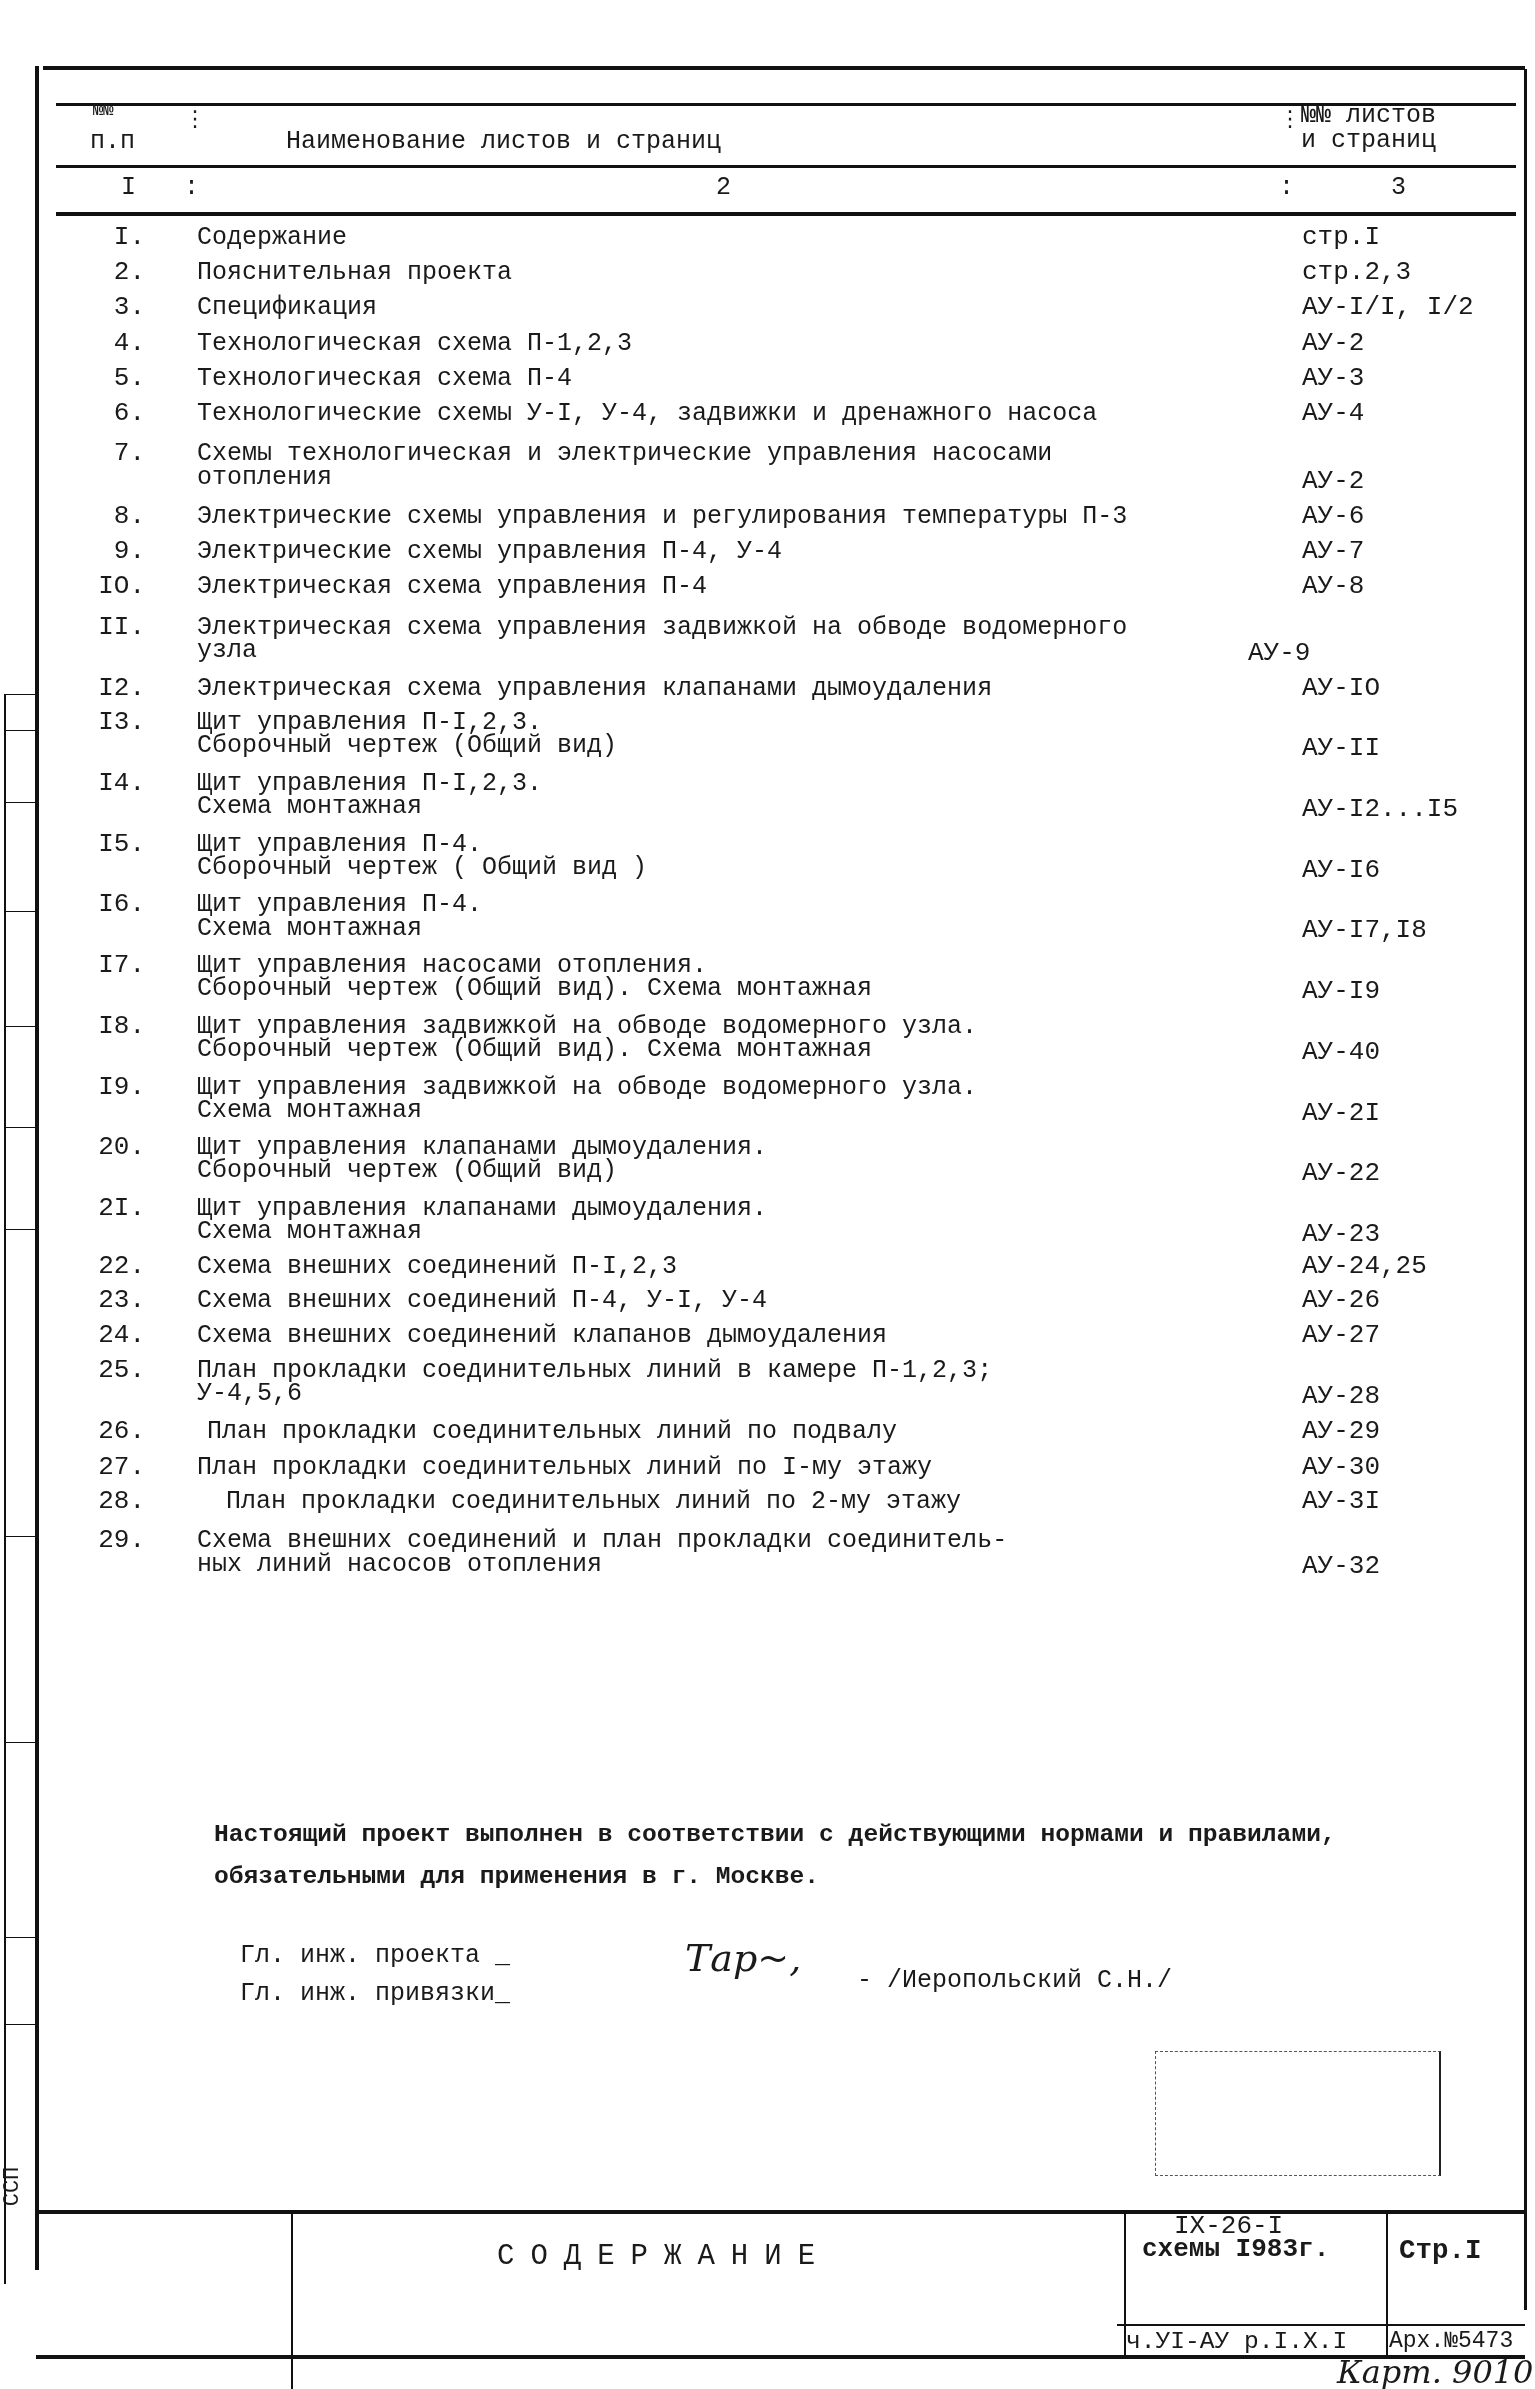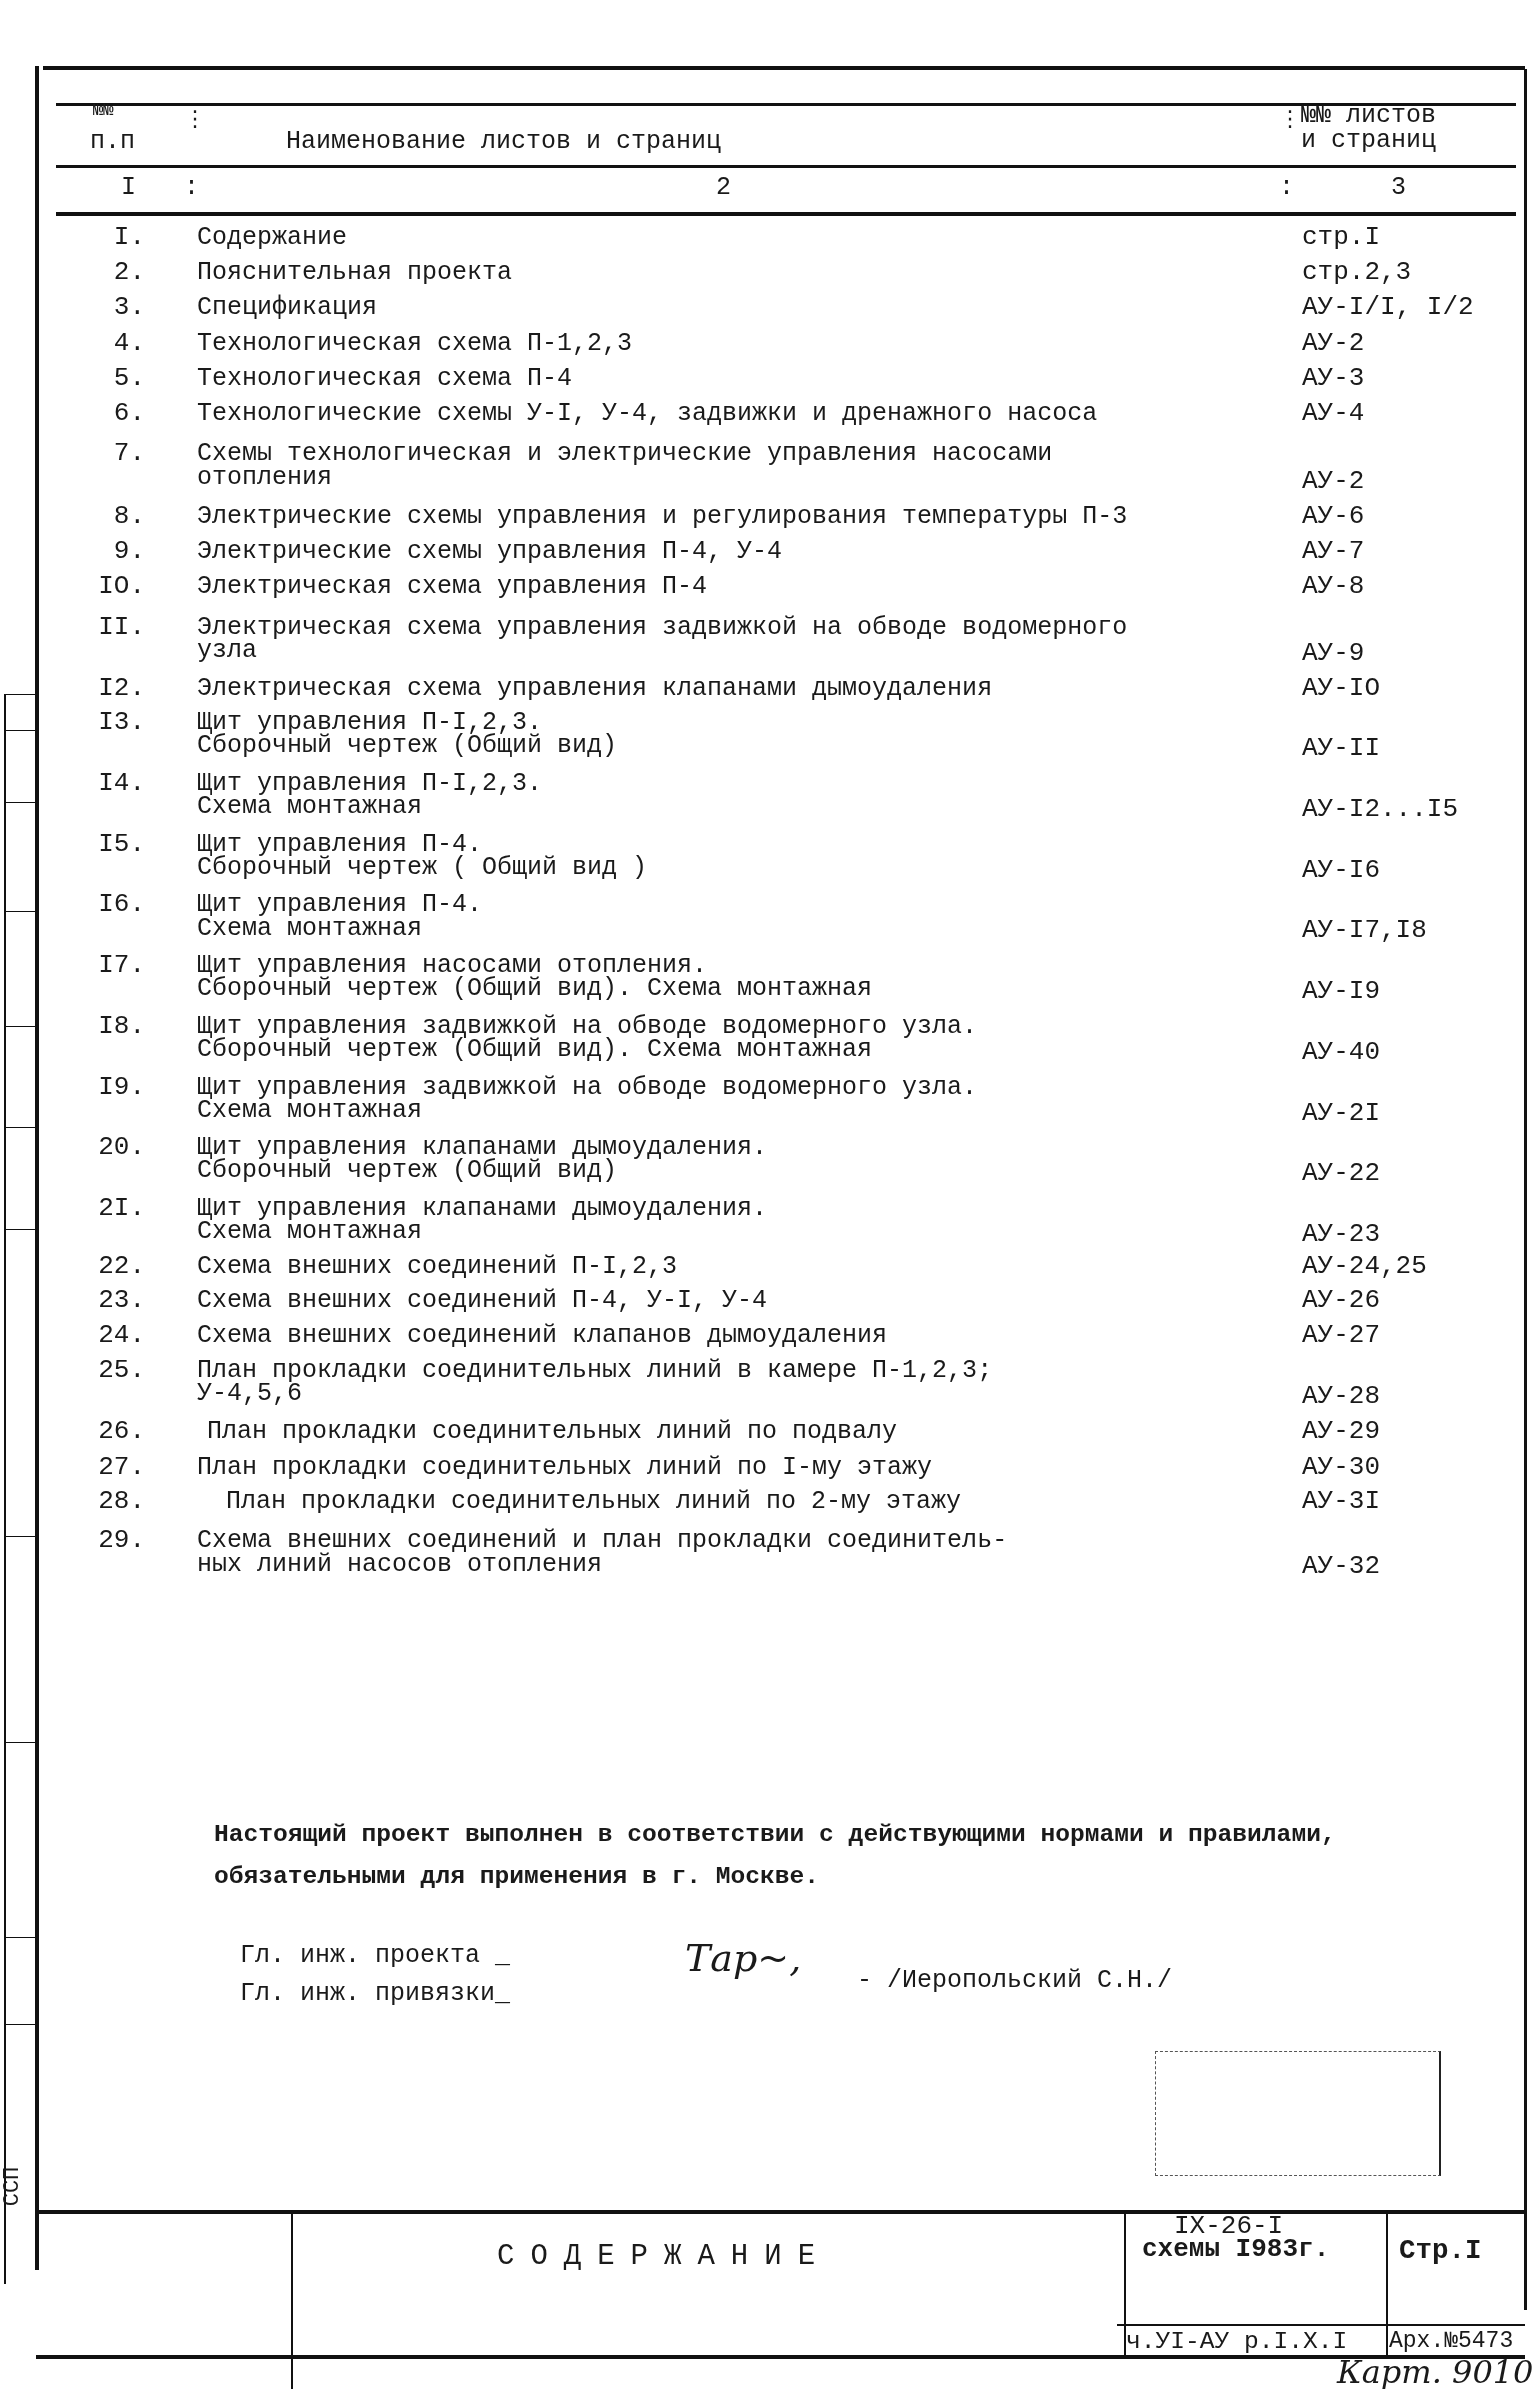--- a/index.html
+++ b/index.html
@@ -90,21 +90,21 @@
   <div class="txt" style="left:197px;top:537px;">Электрические схемы управления П-4, У-4</div>
   <div class="ref" style="left:1302px;top:537px;">АУ-7</div>
 
   <div class="num" style="left:65px;top:572px;">IO.</div>
   <div class="txt" style="left:197px;top:572px;">Электрическая схема управления П-4</div>
   <div class="ref" style="left:1302px;top:572px;">АУ-8</div>
 
   <div class="num" style="left:65px;top:613px;">II.</div>
   <div class="txt" style="left:197px;top:613px;">Электрическая схема управления задвижкой на обводе водомерного</div>
   <div class="txt" style="left:197px;top:636px;">узла</div>
-  <div class="ref" style="left:1302px;top:639px;text-align:center;">АУ-9</div>
+  <div class="ref" style="left:1248px;top:639px;text-align:center;">АУ-9</div>
 
   <div class="num" style="left:65px;top:674px;">I2.</div>
   <div class="txt" style="left:197px;top:674px;">Электрическая схема управления клапанами дымоудаления</div>
   <div class="ref" style="left:1302px;top:674px;">АУ-IO</div>
 
   <div class="num" style="left:65px;top:708px;">I3.</div>
   <div class="txt" style="left:197px;top:708px;">Щит управления П-I,2,3.</div>
   <div class="txt" style="left:197px;top:731px;">Сборочный чертеж (Общий вид)</div>
   <div class="ref" style="left:1302px;top:734px;">АУ-II</div>
 

